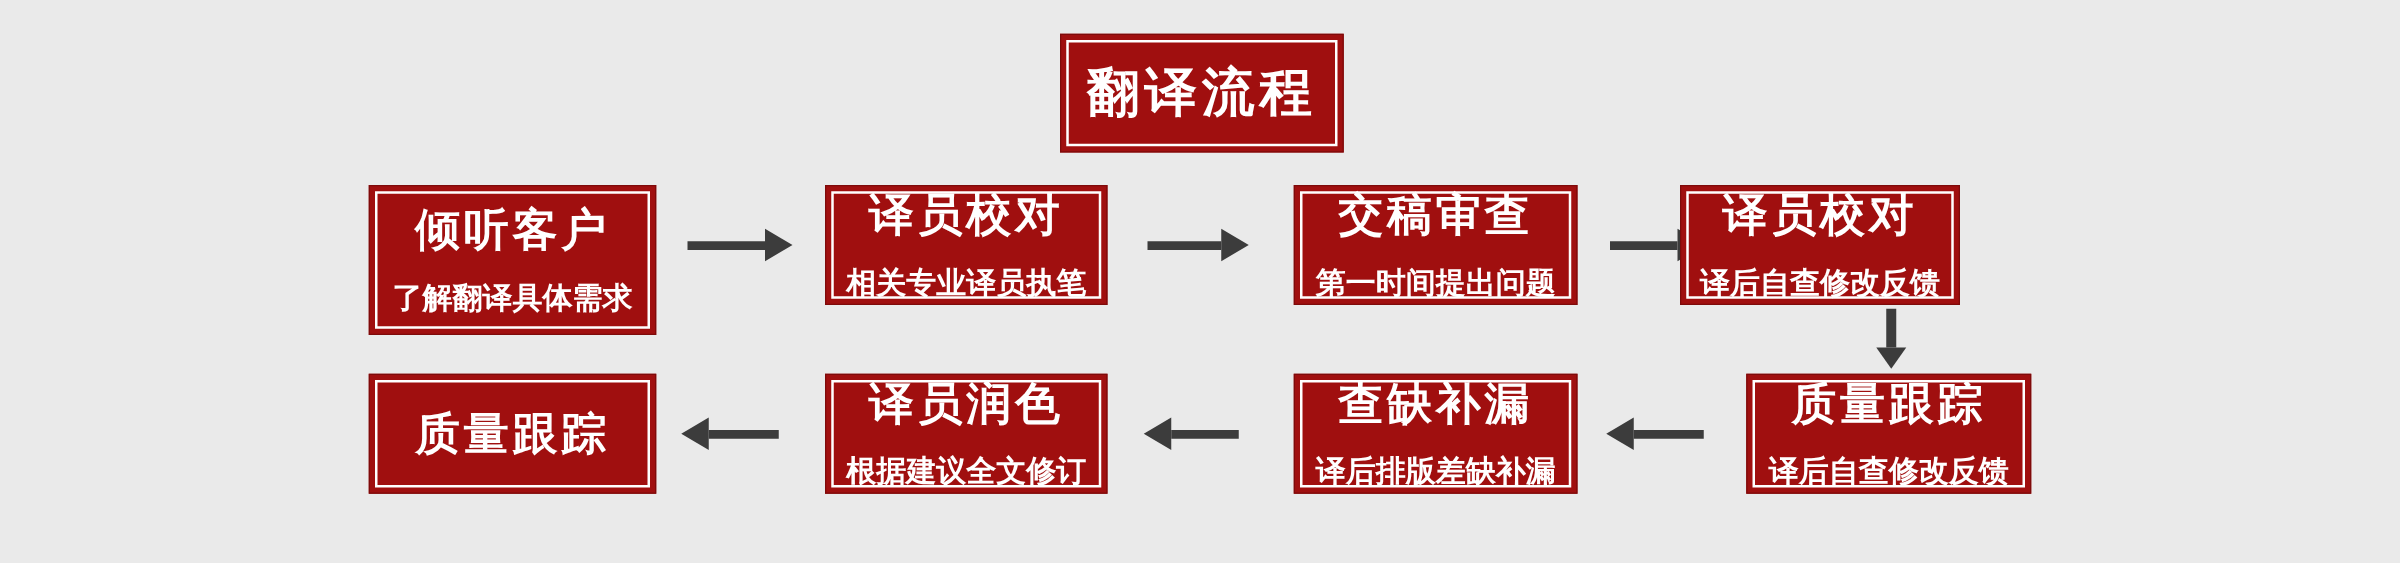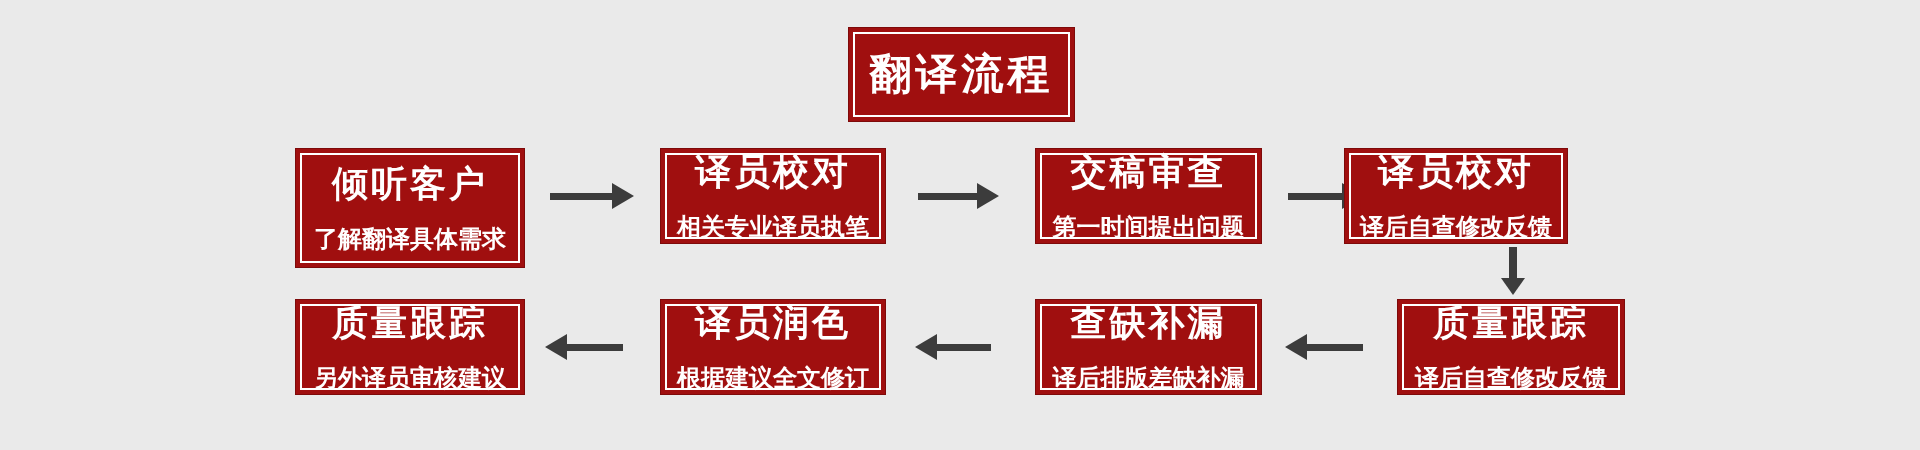--- a/index.html
+++ b/index.html
@@ -216,17 +216,16 @@
   </div>
 
   <div class="arrow-h arrow-r2-3">
     <div class="head-left"></div>
     <div class="shaft"></div>
   </div>
 
   <div class="rbox box-h">
     <div class="rbox-inner">
       <div class="rbox-title">质量跟踪</div>
-      <div class="rbox-sub">另外译员审核建议</div>
     </div>
   </div>
 
 </div>
 
 </body></html>

